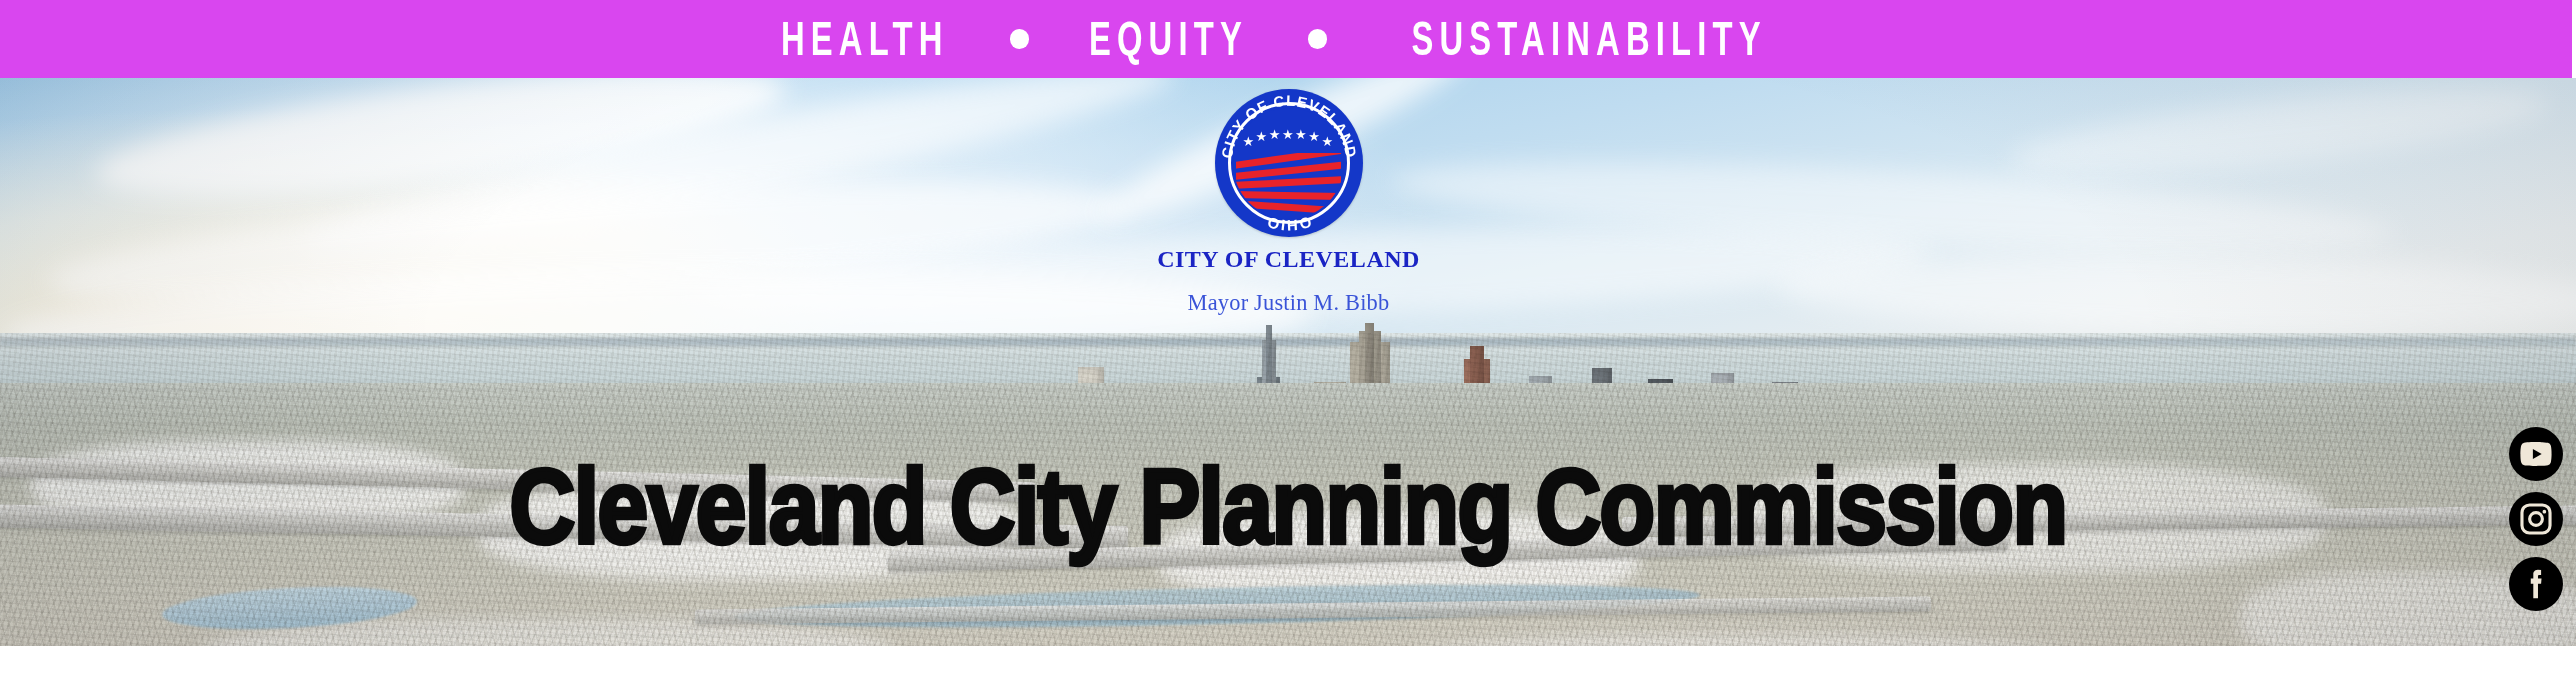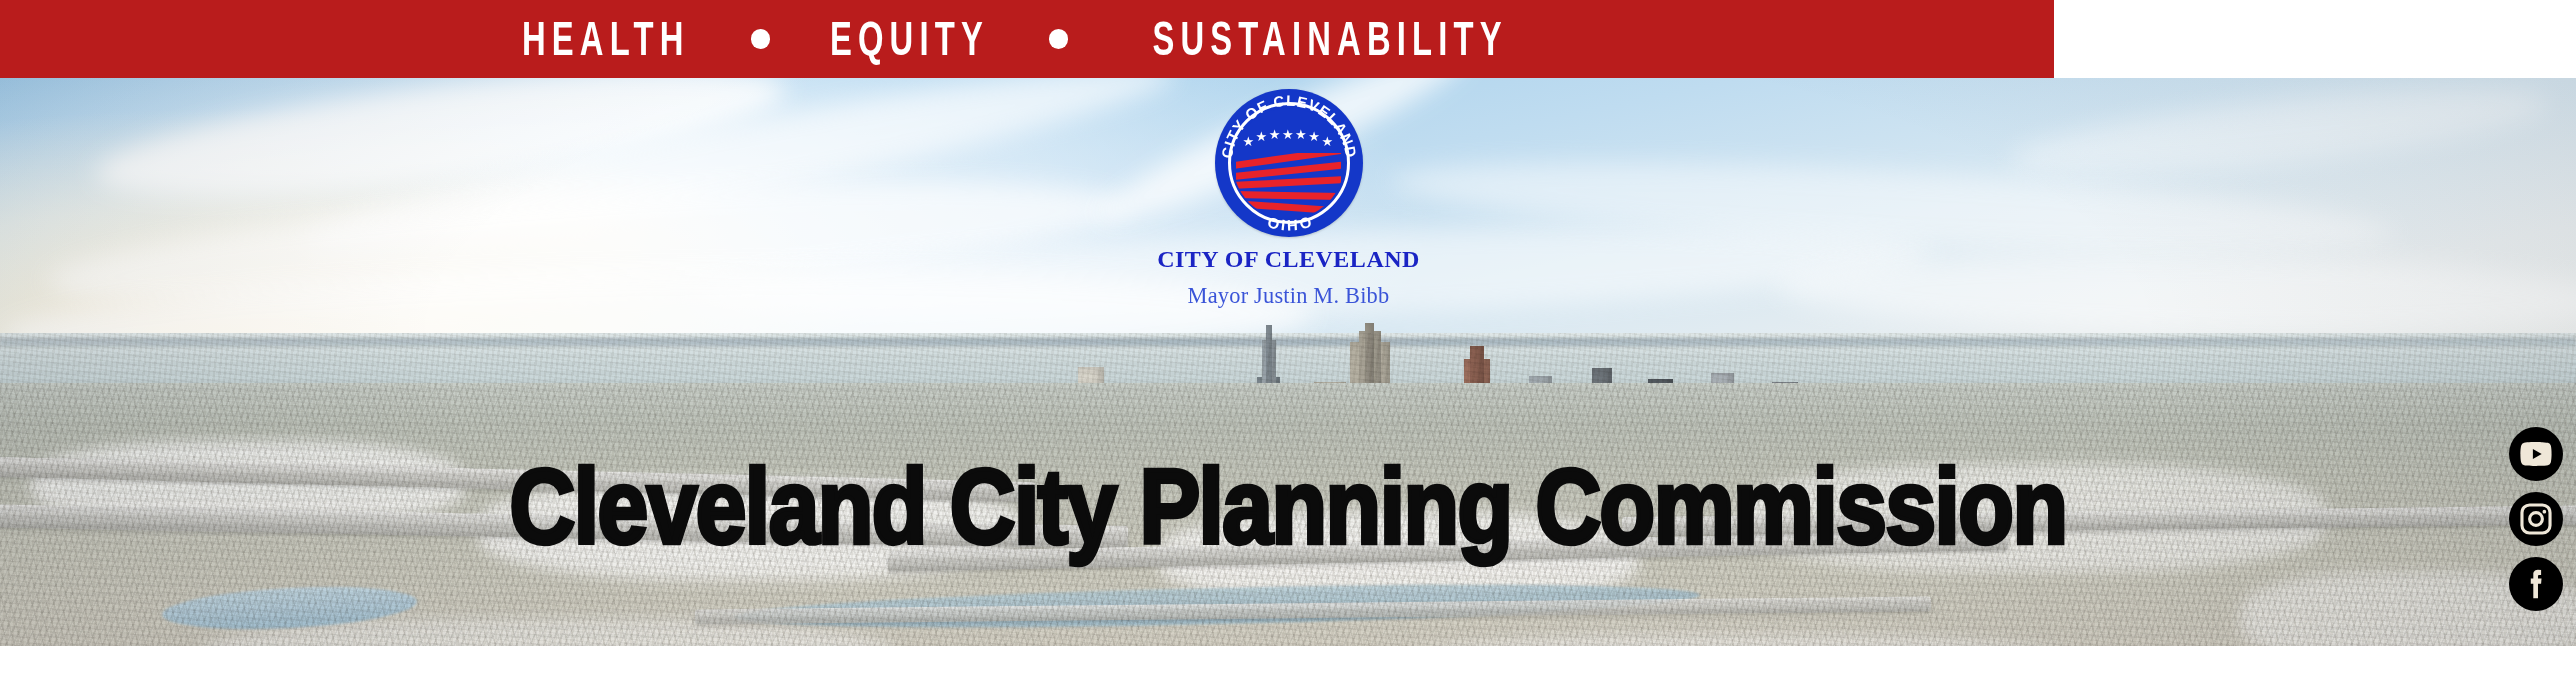--- a/index.html
+++ b/index.html
@@ -8,22 +8,22 @@
     width:2576px; height:682px;
     background:#ffffff;
     font-family:"Liberation Sans", sans-serif;
     overflow:hidden;
   }
 
   #page { position:relative; width:2576px; height:682px; background:#fff; }
 
   
   .top-banner{
-    position:absolute; left:0; top:0; width:2054px; height:78px;
-    background:#b91c1c;
+    position:absolute; left:0; top:0; width:2572px; height:78px;
+    background:#d946ef;
     display:flex; align-items:center; justify-content:center;
     z-index:40;
   }
   .banner-inner{ display:flex; align-items:center; gap:0px; }
   .banner-word{
     color:#ffffff;
     font-family:"Liberation Sans", sans-serif;
     font-weight:700;
     font-size:41px;
     letter-spacing:7.7px;
@@ -180,21 +180,21 @@
     fill:#ffffff; font-family:"Liberation Sans", sans-serif;
     font-weight:700; font-size:19.5px; letter-spacing:1.2px;
   }
   .city-name{
     margin-top:8.5px;
     font-family:"Liberation Serif", serif;
     font-weight:700; font-size:24px; letter-spacing:0.5px;
     color:#1a24c4;
   }
   .mayor-name{
-    margin-top:10px;
+    margin-top:17px;
     font-family:"Liberation Serif", serif;
     font-weight:400; font-size:22.4px; letter-spacing:0.2px;
     color:#3a54d8;
   }
 
   
   .main-title{
     position:absolute; left:0; top:454px; width:2576px;
     text-align:center; z-index:30;
     color:#0b0b0b;

